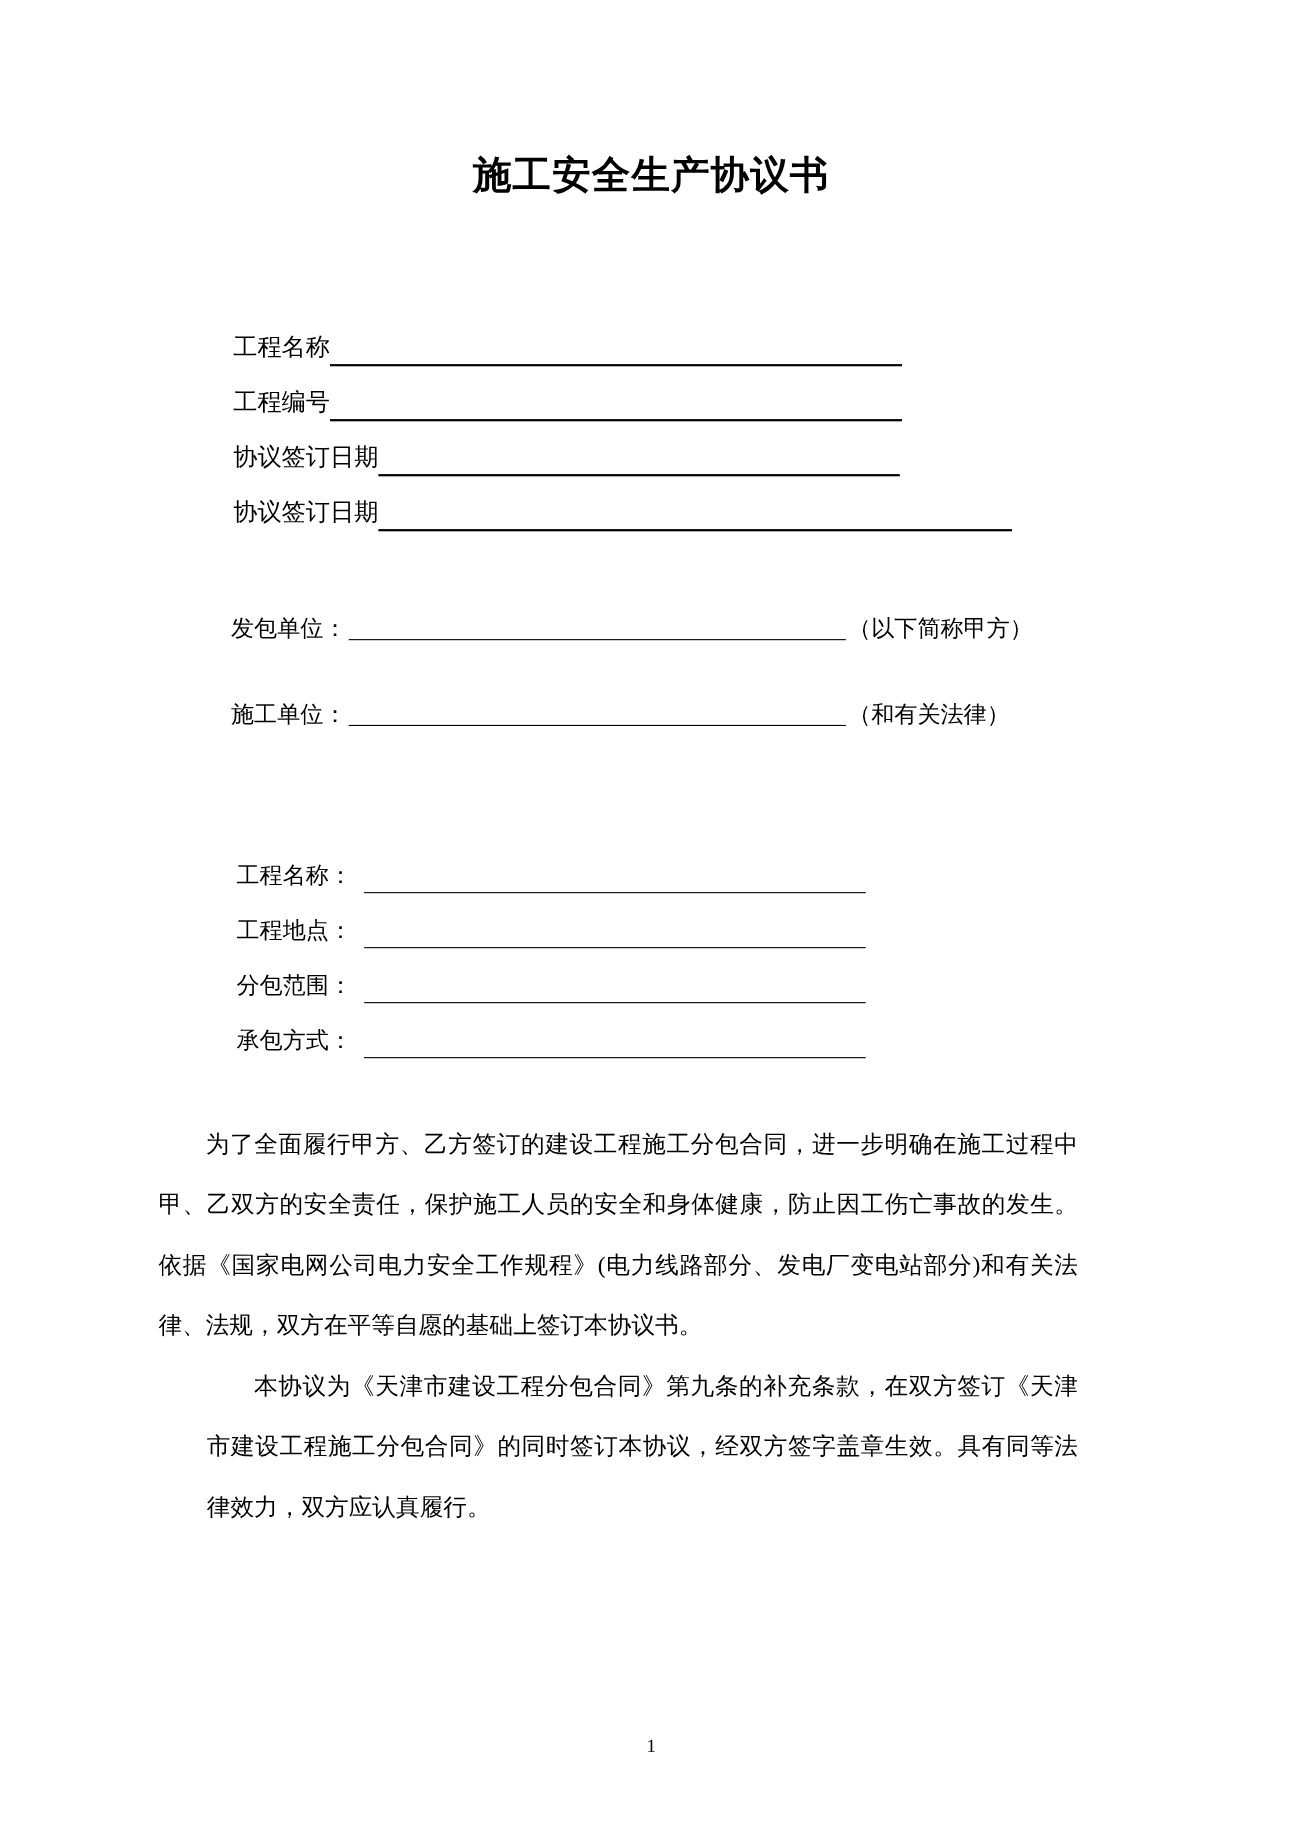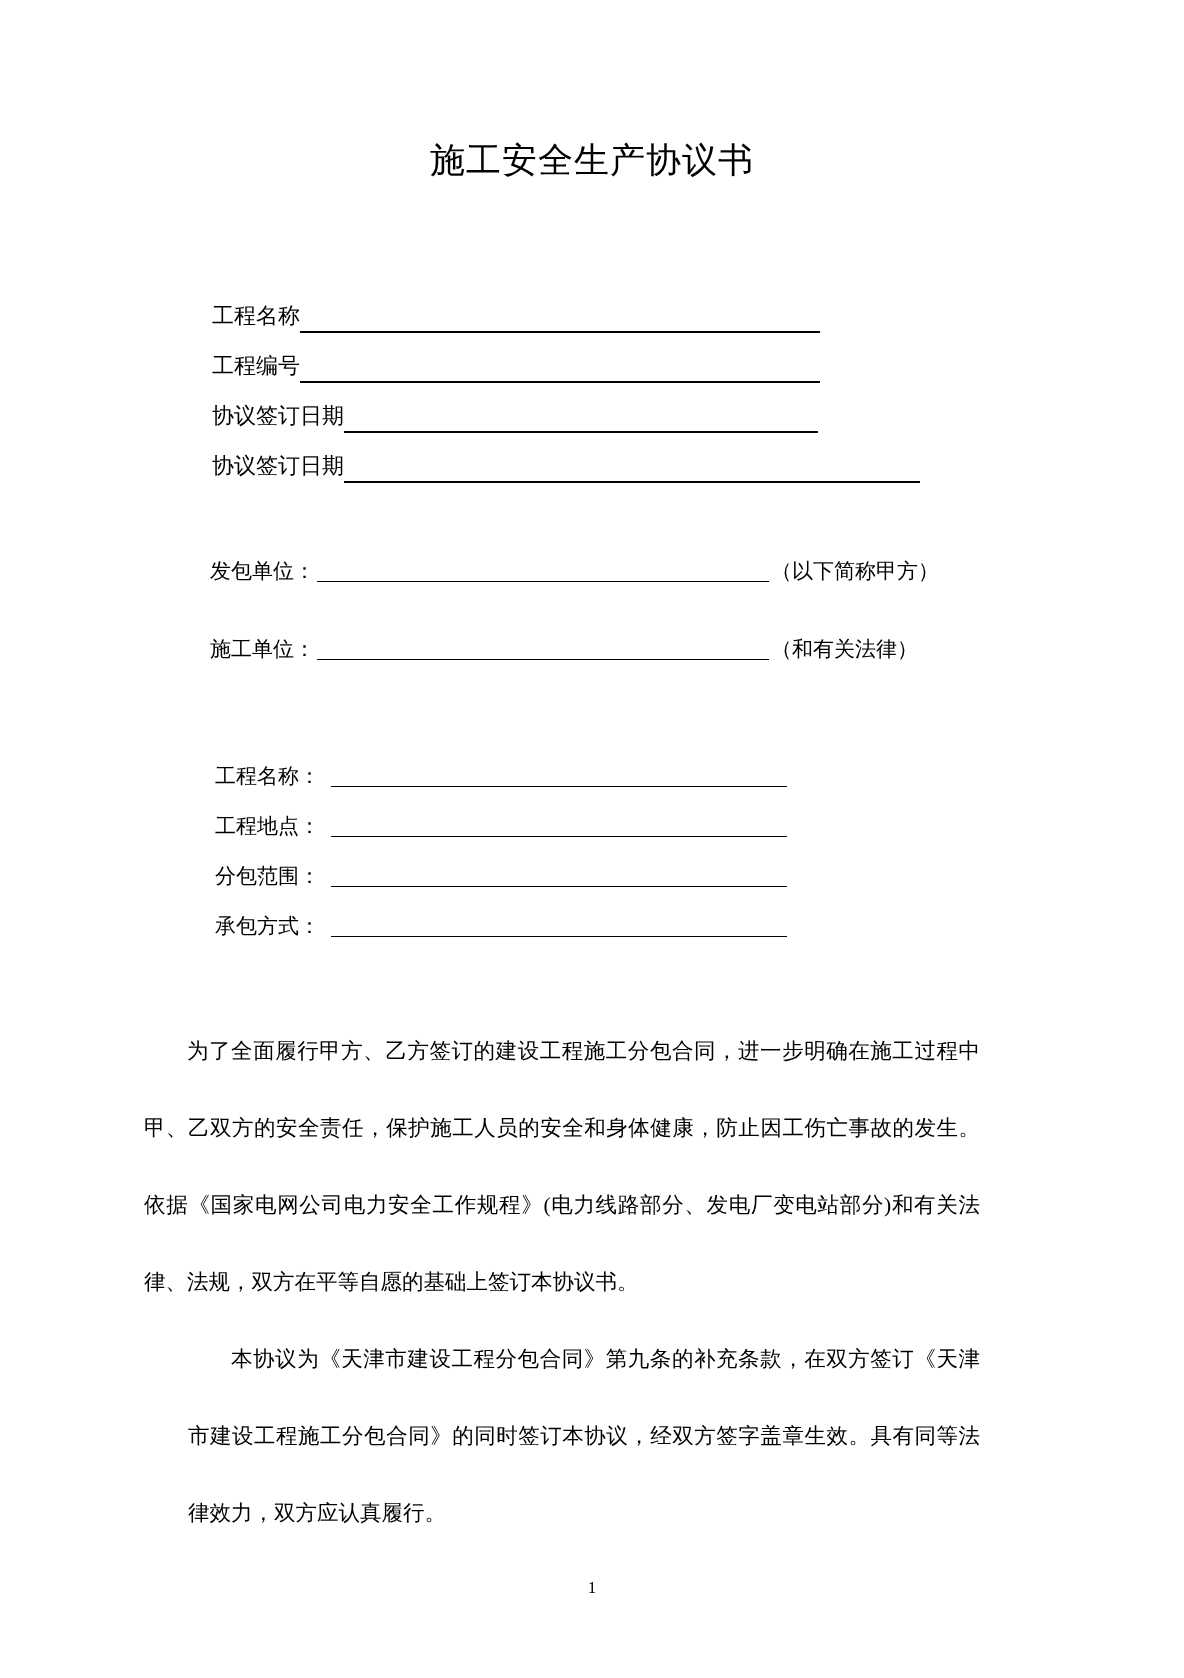--- a/index.html
+++ b/index.html
@@ -21,21 +21,21 @@
   }
 
   
   .doc-title {
     position: absolute;
     left: 0;
     top: 139px;
     width: 1184px;
     text-align: center;
     font-family: "DejaVu Sans", "Liberation Sans", sans-serif;
-    font-weight: normal;
+    font-weight: bold;
     font-size: 35px;
     letter-spacing: 1px;
     line-height: 1.2;
   }
 
   
   .header-fields {
     position: absolute;
     left: 212px;
     top: 283px;
@@ -89,21 +89,21 @@
 
   
   .detail-fields {
     position: absolute;
     left: 215px;
     top: 762px;
     width: 700px;
   }
   .df-row {
     display: flex;
-    align-items: flex-start;
+    align-items: flex-end;
     height: 50px;
   }
   .df-label {
     font-size: 21px;
     line-height: 28px;
     white-space: nowrap;
     padding-bottom: 2px;
   }
   .df-rule {
     flex: 0 0 auto;
@@ -115,21 +115,21 @@
 
   
   .body-block {
     position: absolute;
     left: 144px;
     top: 1013px;
     width: 836px;
   }
   .body-para {
     font-size: 21.5px;
-    line-height: 77px;
+    line-height: 55px;
     text-align: justify;
     text-justify: inter-ideograph;
     text-indent: 2em;
     margin: 0;
   }
   .body-para + .body-para { margin-top: 0; margin-left: 44px; }
 
   
   .page-number {
     position: absolute;

